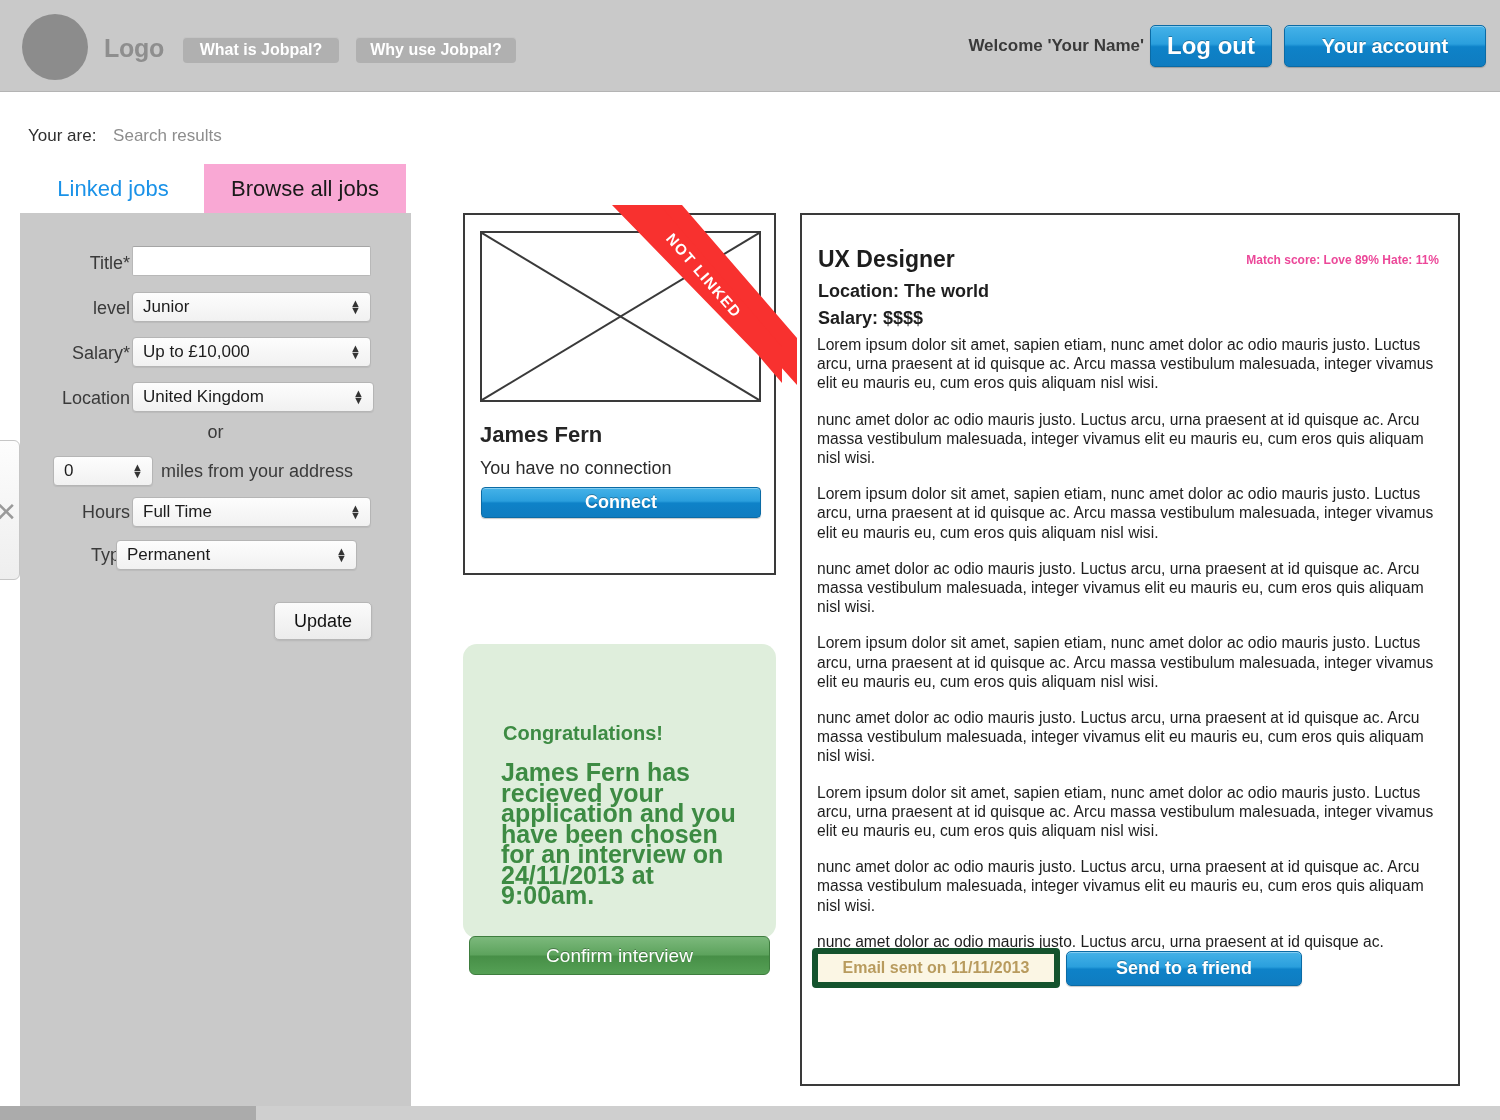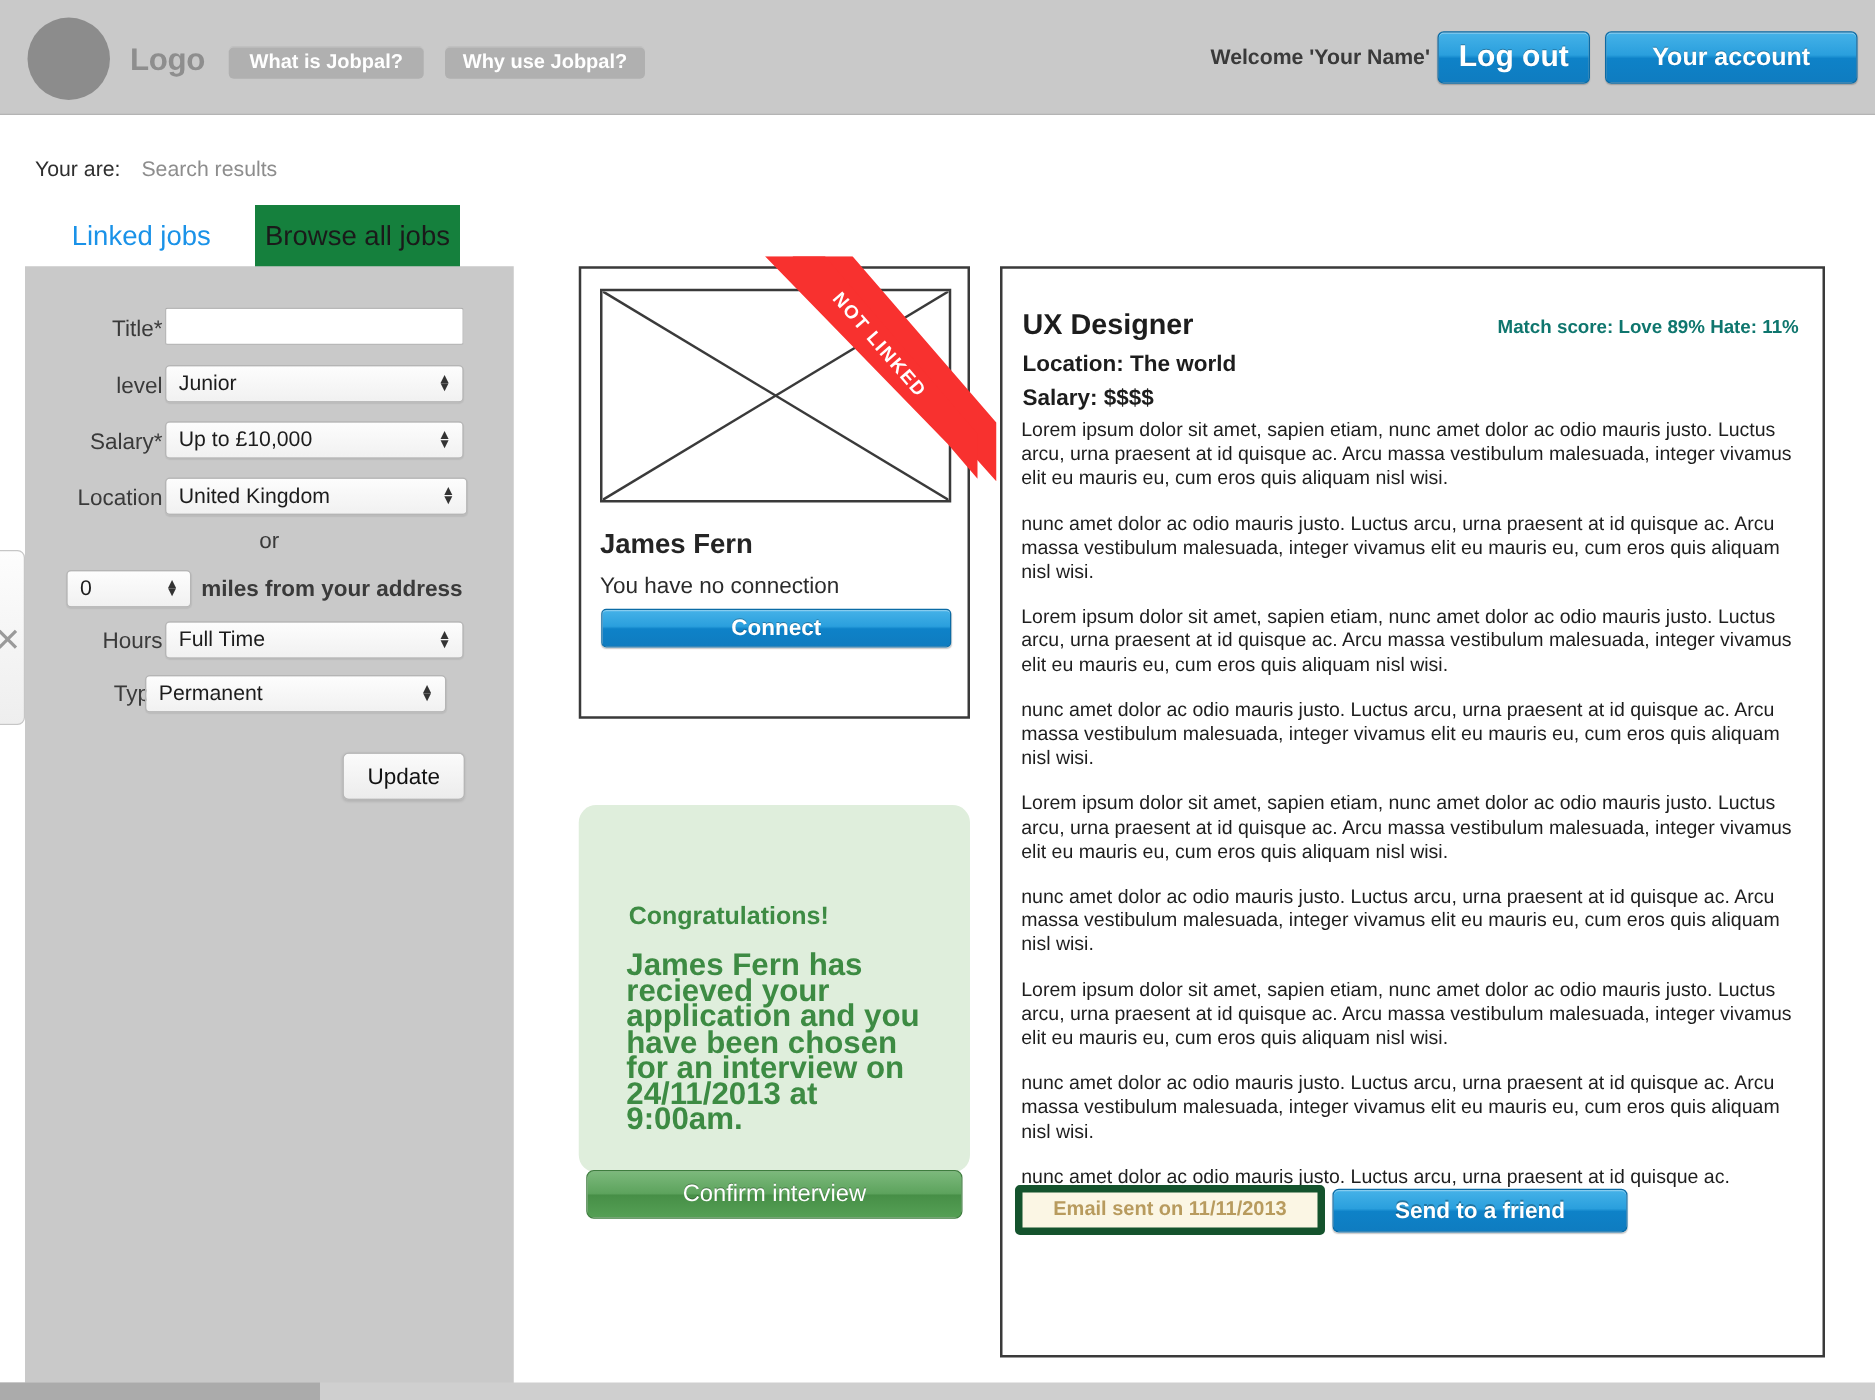--- a/index.html
+++ b/index.html
@@ -67,23 +67,23 @@
 
   
   #tab-linked {
     position: absolute; left: 20px; top: 166px;
     width: 186px; height: 46px;
     display: flex; align-items: center; justify-content: center;
     font-size: 22px; color: #1a92e8; background: transparent;
   }
   #tab-browse {
     position: absolute; left: 204px; top: 164px;
-    width: 164px; height: 50px;
-    display: flex; align-items: center; justify-content: center;
-    font-size: 22px; color: #1a1a1a; background: #15803d;
+    width: 202px; height: 50px;
+    display: flex; align-items: center; justify-content: center;
+    font-size: 22px; color: #1a1a1a; background: #f9a8d4;
   }
   #sidebar {
     position: absolute; left: 20px; top: 213px;
     width: 391px; height: 900px;
     background: #c9c9c9;
   }
   .form-label {
     position: absolute; font-size: 18px; color: #3a3a3a;
     text-align: right; white-space: nowrap;
   }
@@ -209,21 +209,21 @@
     position: absolute; left: 800px; top: 213px;
     width: 660px; height: 873px;
     background: #ffffff; border: 2px solid #3a3a3a;
   }
   #job-title {
     position: absolute; left: 16px; top: 31px;
     font-size: 23px; font-weight: bold; color: #1d1d1d;
   }
   #match-score {
     position: absolute; right: 19px; top: 38px;
-    font-size: 15px; font-weight: bold; color: #0f766e;
+    font-size: 12px; font-weight: bold; color: #ec4899;
     white-space: nowrap;
   }
   #job-location {
     position: absolute; left: 16px; top: 66px;
     font-size: 18px; font-weight: bold; color: #1d1d1d;
   }
   #job-salary {
     position: absolute; left: 16px; top: 93px;
     font-size: 18px; font-weight: bold; color: #1d1d1d;
   }
@@ -318,21 +318,21 @@
 
     <div id="or-label" style="top:209px;">or</div>
 
     <div class="sel" style="left:33px; top:243px; width:100px;">
       <span>0</span>
       <span class="arrows">
           <span>▲</span>
           <span>▼</span>
         </span>
     </div>
-    <div style="position:absolute; left:141px; top:248px; font-size:18px; color:#3a3a3a; white-space:nowrap;font-weight:bold;">miles from your address</div>
+    <div style="position:absolute; left:141px; top:248px; font-size:18px; color:#3a3a3a; white-space:nowrap;">miles from your address</div>
 
     <div class="form-label" style="left:12px; top:289px; width:98px;">Hours</div>
     <div class="sel" style="left:112px; top:284px; width:239px;">
       <span>Full Time</span>
       <span class="arrows">
           <span>▲</span>
           <span>▼</span>
         </span>
     </div>
 

